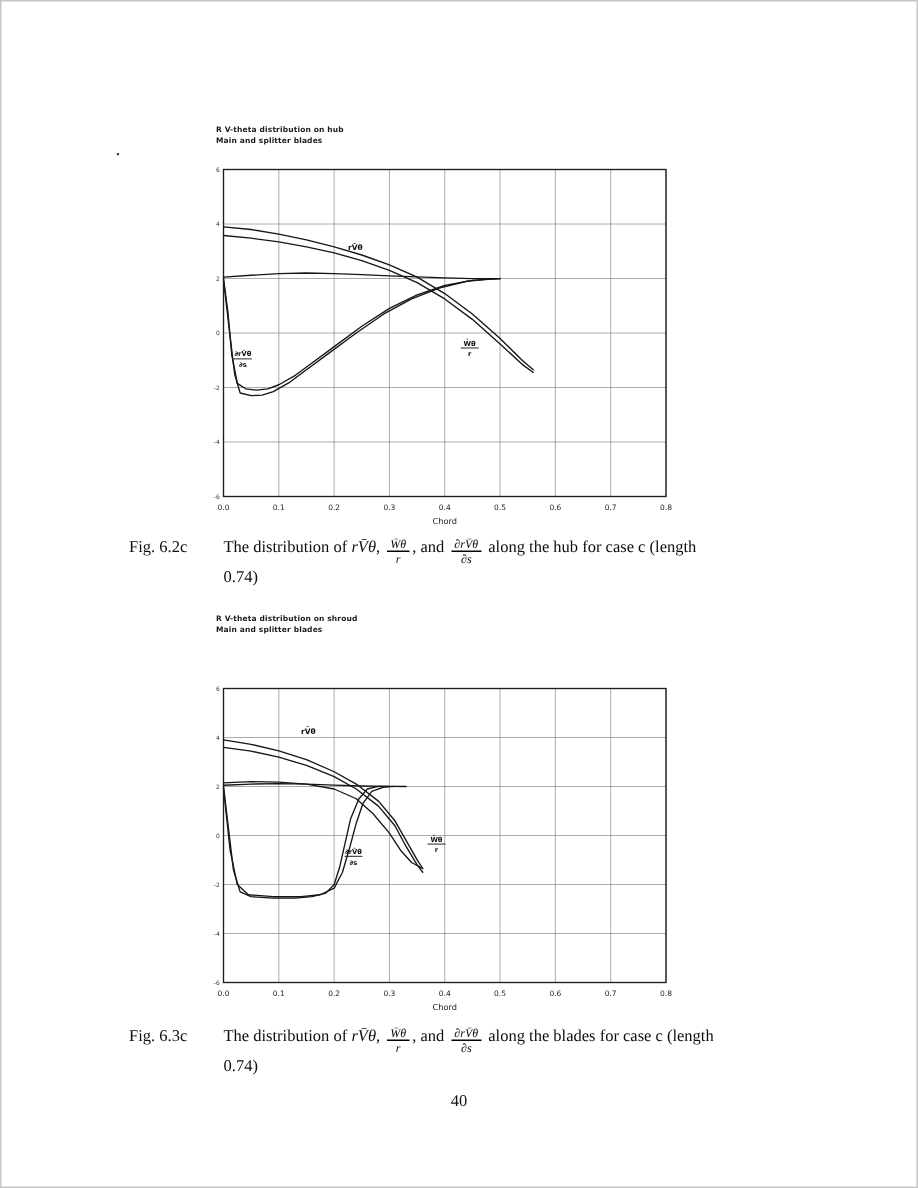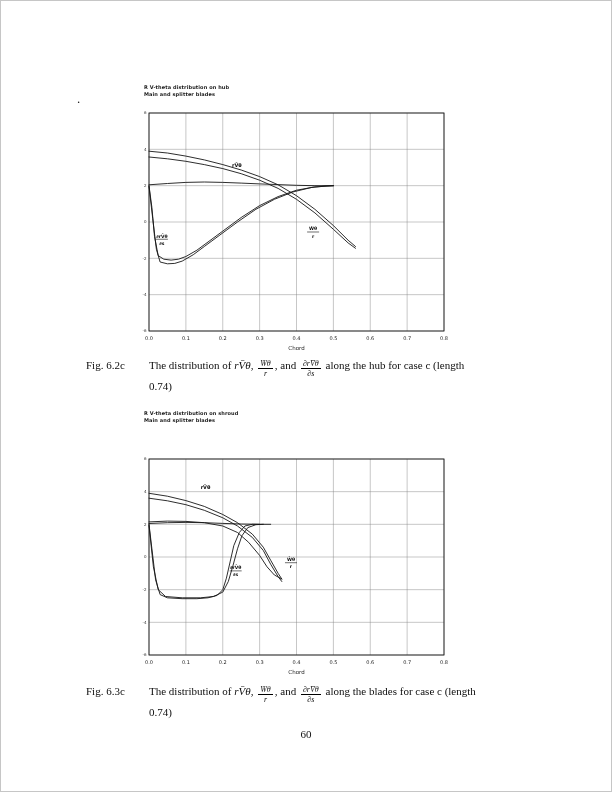--- a/index.html
+++ b/index.html
@@ -150,15 +150,15 @@
       <text x="159.96875" y="113.31666666666666" text-anchor="middle" font-size="4.5" font-weight="bold" fill="#0e0e0e">r</text>
       <text x="104.65624999999999" y="114.28333333333333" text-anchor="middle" font-size="4.5" font-weight="bold" fill="#0e0e0e">∂rV̄θ</text>
       <line x1="98.65624999999999" y1="115.88333333333333" x2="110.65624999999999" y2="115.88333333333333" stroke="#0e0e0e" stroke-width="0.6"></line>
       <text x="104.65624999999999" y="121.48333333333332" text-anchor="middle" font-size="4.5" font-weight="bold" fill="#0e0e0e">∂s</text>
     </svg>
 
   <div class="caption cap2">
     <span class="fig-label">Fig. 6.3c</span><span class="cap-body"><span>The distribution of </span><i>rV̄θ</i><span>, </span><span class="frac"><span class="num">W̄θ</span><span class="den">r</span></span><span>, and </span><span class="frac"><span class="num">∂rV̄θ</span><span class="den">∂s</span></span><span> along the blades for case c (length</span><span class="cap-line2">0.74)</span></span>
   </div>
 
-  <div class="page-number">60</div>
+  <div class="page-number">40</div>
 
 </div>
 
 </body></html>

